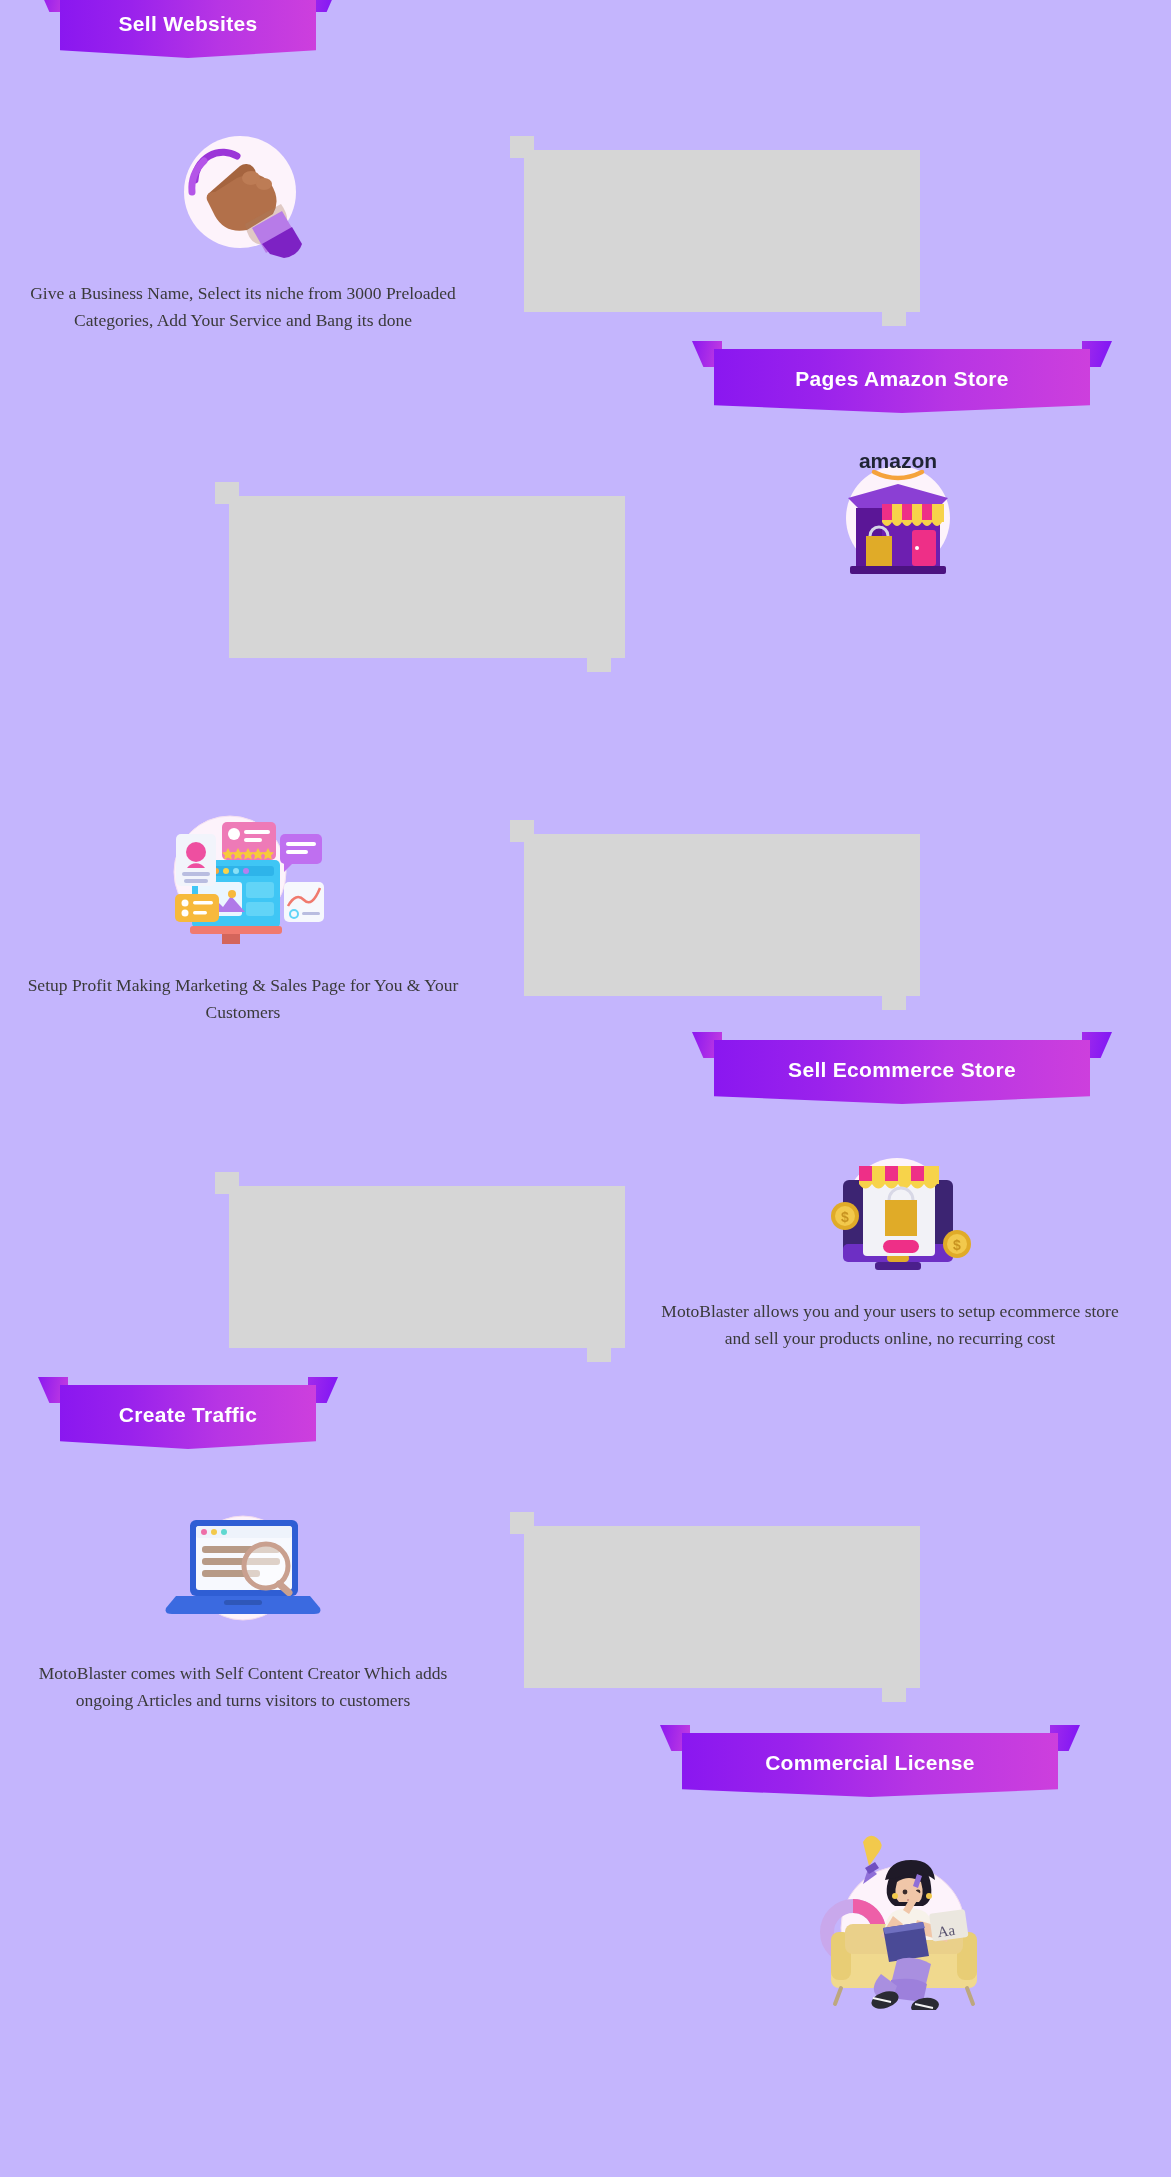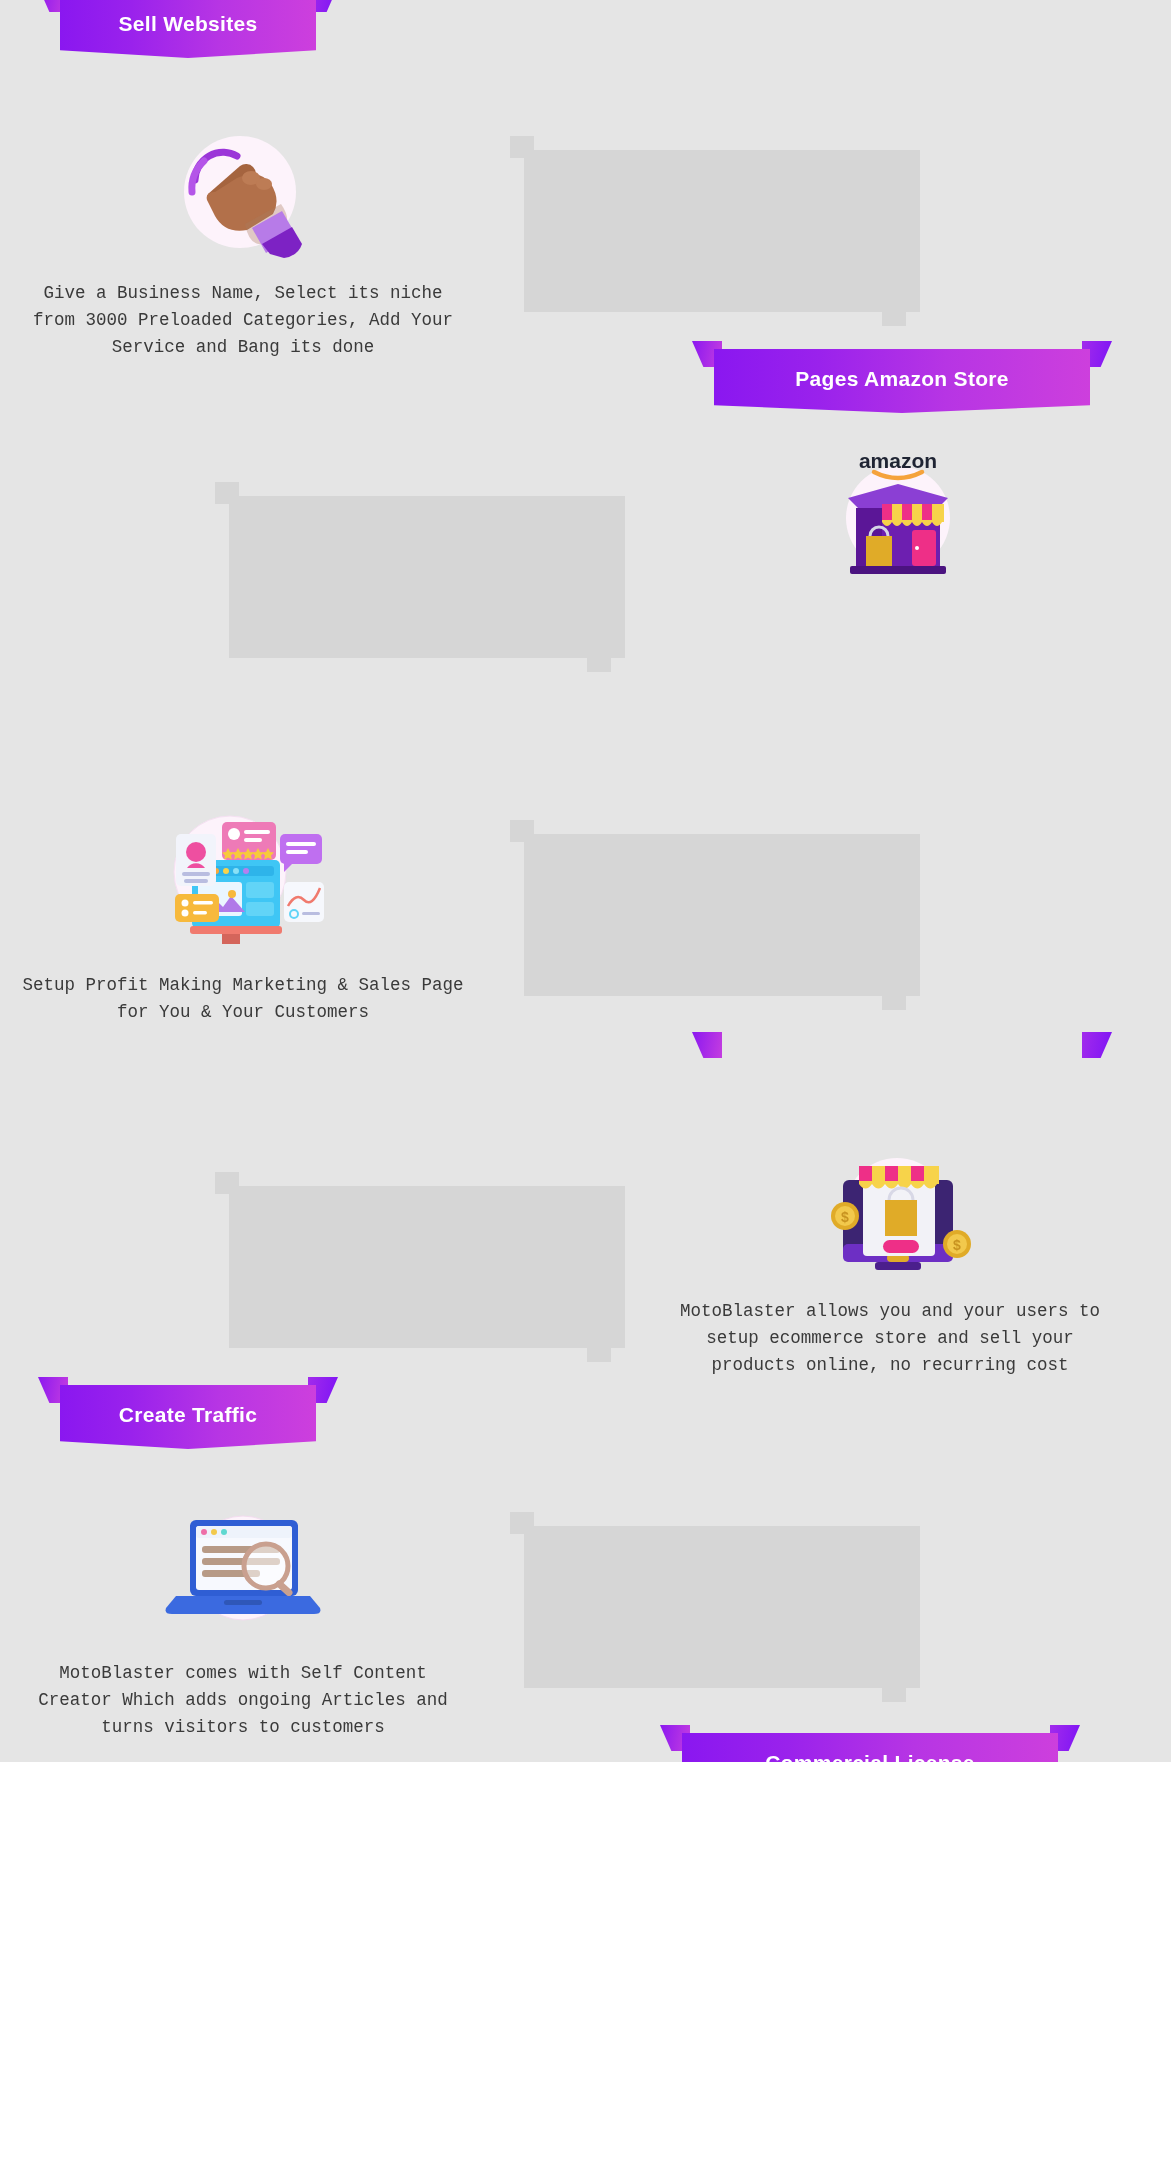--- a/index.html
+++ b/index.html
@@ -3,21 +3,21 @@
 <meta charset="utf-8">
 <title>MotoBlaster Features</title>
 <style>
   html,body{margin:0;padding:0;}
   body{
     width:1171px;
     background:#ffffff;
     font-family:"Liberation Sans", sans-serif;
     -webkit-font-smoothing:antialiased;
   }
-  .page{position:relative;width:1171px;height:1762px;overflow:hidden;background:#e5e5e5;}
+  .page{position:relative;width:1171px;height:2177px;overflow:hidden;background:#c4b5fd;}
 
   
   .ribbon{position:absolute;height:72px;}
   .ribbon .tail{position:absolute;top:0;width:30px;height:26px;}
   .ribbon .tail-l{left:0;
      background:linear-gradient(100deg,#8b18f0 0%,#c43de0 100%);
      clip-path:polygon(0 0,100% 0,100% 100%,38% 100%);}
   .ribbon .tail-r{right:0;
      background:linear-gradient(100deg,#a22bec 0%,#7d14f5 100%);
      clip-path:polygon(0 0,100% 0,62% 100%,0 100%);}
@@ -34,21 +34,21 @@
   .placeholder .main{position:absolute;left:14px;top:14px;right:0;bottom:14px;background:#d6d6d6;}
   .placeholder .tab-tl{position:absolute;left:0;top:0;width:24px;height:22px;background:#d6d6d6;}
   .placeholder .tab-br{position:absolute;right:14px;bottom:0;width:24px;height:22px;background:#d6d6d6;}
 
   
   .icon-wrap{position:absolute;width:200px;height:170px;}
   .icon-wrap svg{display:block;width:100%;height:100%;}
 
   
   .desc{position:absolute;text-align:center;color:#3a3a3a;
-        font-size:17.5px;line-height:1.55;font-family:Liberation Mono, monospace;}
+        font-size:17.5px;line-height:1.55;font-family:Liberation Serif, serif;}
 </style>
 </head>
 <body>
 
 <div class="page">
 
   <div class="ribbon" style="left:38px;top:-14px;width:300px;">
     <div class="tail tail-l"></div>
     <div class="tail tail-r"></div>
     <div class="body">
@@ -167,20 +167,23 @@
     <div class="tab-tl"></div>
     <div class="main"></div>
     <div class="tab-br"></div>
   </div>
 
   <div class="desc" style="left:18px;top:972px;width:450px;">Setup Profit Making Marketing &amp; Sales Page for You &amp; Your Customers</div>
 
   <div class="ribbon" style="left:692px;top:1032px;width:420px;">
     <div class="tail tail-l"></div>
     <div class="tail tail-r"></div>
+    <div class="body">
+      <span class="label">Sell Ecommerce Store</span>
+    </div>
   </div>
 
   <div class="placeholder" style="left:215px;top:1172px;width:410px;height:190px;">
     <div class="tab-tl"></div>
     <div class="main"></div>
     <div class="tab-br"></div>
   </div>
 
   <div class="icon-wrap" style="left:805px;top:1132px;width:185px;height:160px;">
     <svg viewBox="0 0 185 160">

